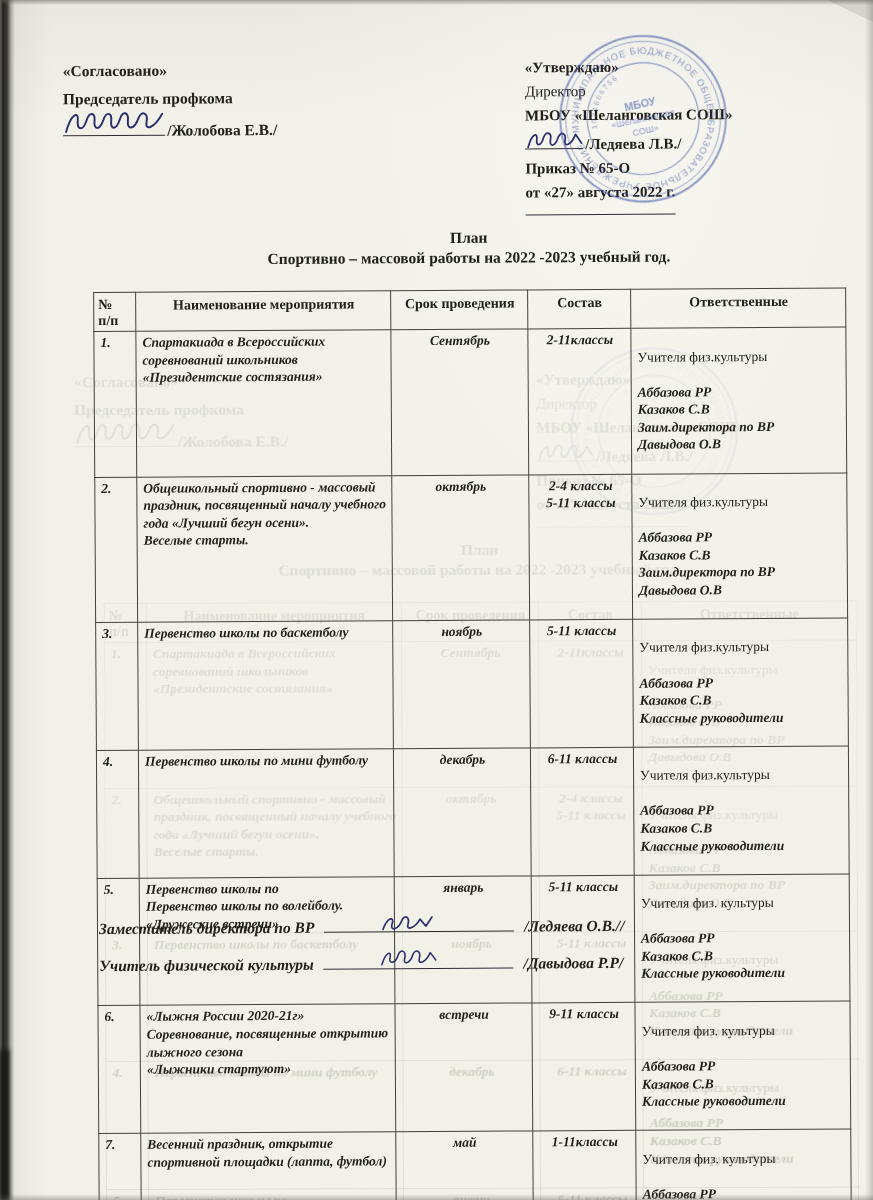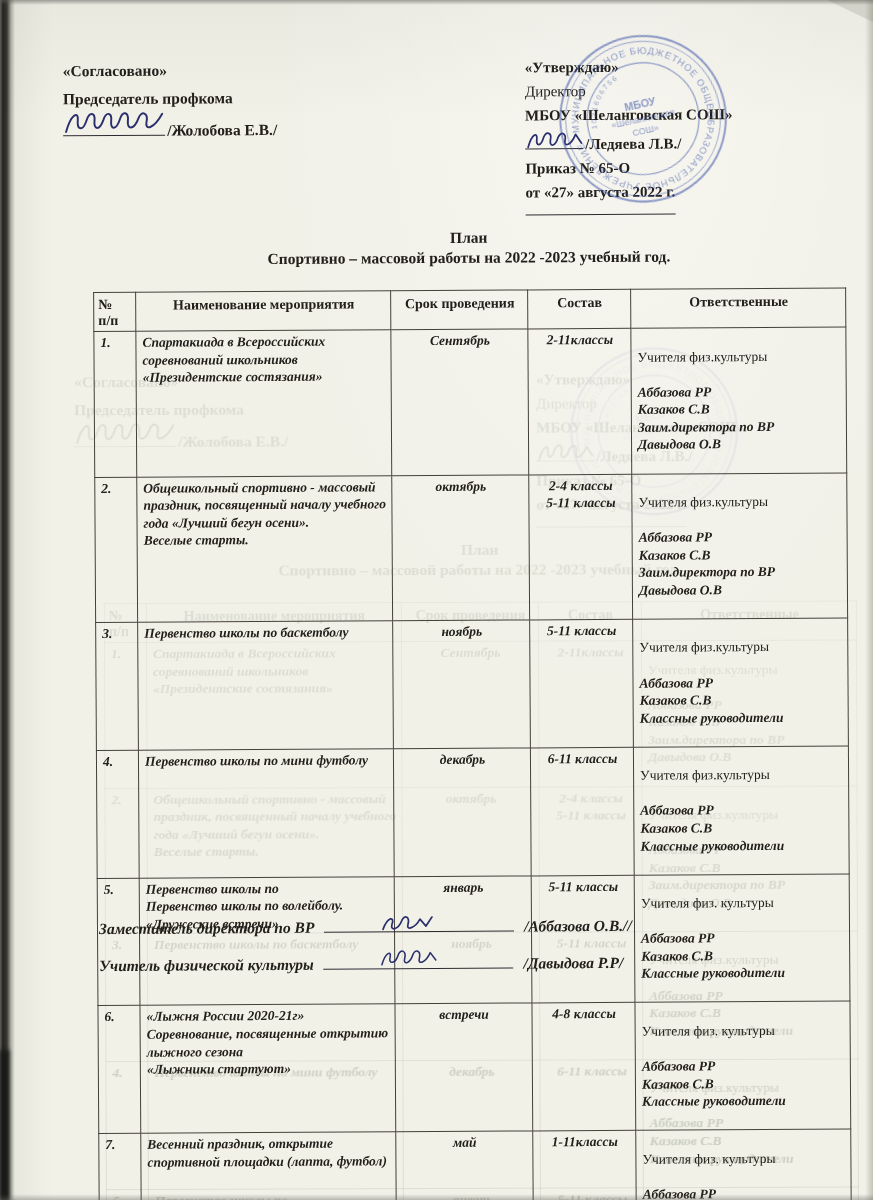--- a/index.html
+++ b/index.html
@@ -371,21 +371,21 @@
 Казаков С.В
 Классные руководители</span>
             </td>
           </tr>
           <tr style="height:80px">
             <td class="c-num">6.</td>
             <td class="c-name">«Лыжня России 2020-21г»
 Соревнование, посвященные открытию лыжного сезона
 «Лыжники стартуют»</td>
             <td class="c-term">встречи</td>
-            <td class="c-group">4-8 классы</td>
+            <td class="c-group">9-11 классы</td>
             <td class="c-resp">
               <span class="resp-head">Учителя физ. культуры</span>
               <span class="resp-rest">Аббазова РР
 Казаков С.В
 Классные руководители</span>
             </td>
           </tr>
           <tr style="height:76px">
             <td class="c-num">7.</td>
             <td class="c-name">Весенний праздник, открытие спортивной площадки (лапта, футбол)</td>
@@ -402,21 +402,21 @@
       </table>
 
       <div class="signoff">
         <div class="foot-row">
           <span>Заместитель директора по ВР</span>
           <span class="gapline">
             <svg width="56" height="24" viewBox="0 0 56 24">
               <path class="sig-path" stroke-width="1.7" d="M4 18 C9 5, 16 5, 13 13 C11 20, 19 19, 23 9 C26 3, 31 6, 29 13 C27 20, 36 17, 41 8 L47 15 L53 6"></path>
             </svg>
           </span>
-          <span>/Аббазова О.В.//</span>
+          <span>/Ледяева О.В.//</span>
         </div>
         <div class="foot-row">
           <span>Учитель физической культуры</span>
           <span class="gapline">
             <svg width="64" height="26" viewBox="0 0 70 28">
               <path class="sig-path" stroke-width="1.7" d="M4 20 C8 6, 15 4, 13 12 C11 20, 19 19, 22 9 C25 2, 31 5, 29 13 C27 21, 35 19, 38 9 C41 2, 47 5, 45 13 C43 21, 52 18, 57 7 L63 15"></path>
             </svg>
           </span>
           <span>/Давыдова Р.Р/</span>
         </div>

